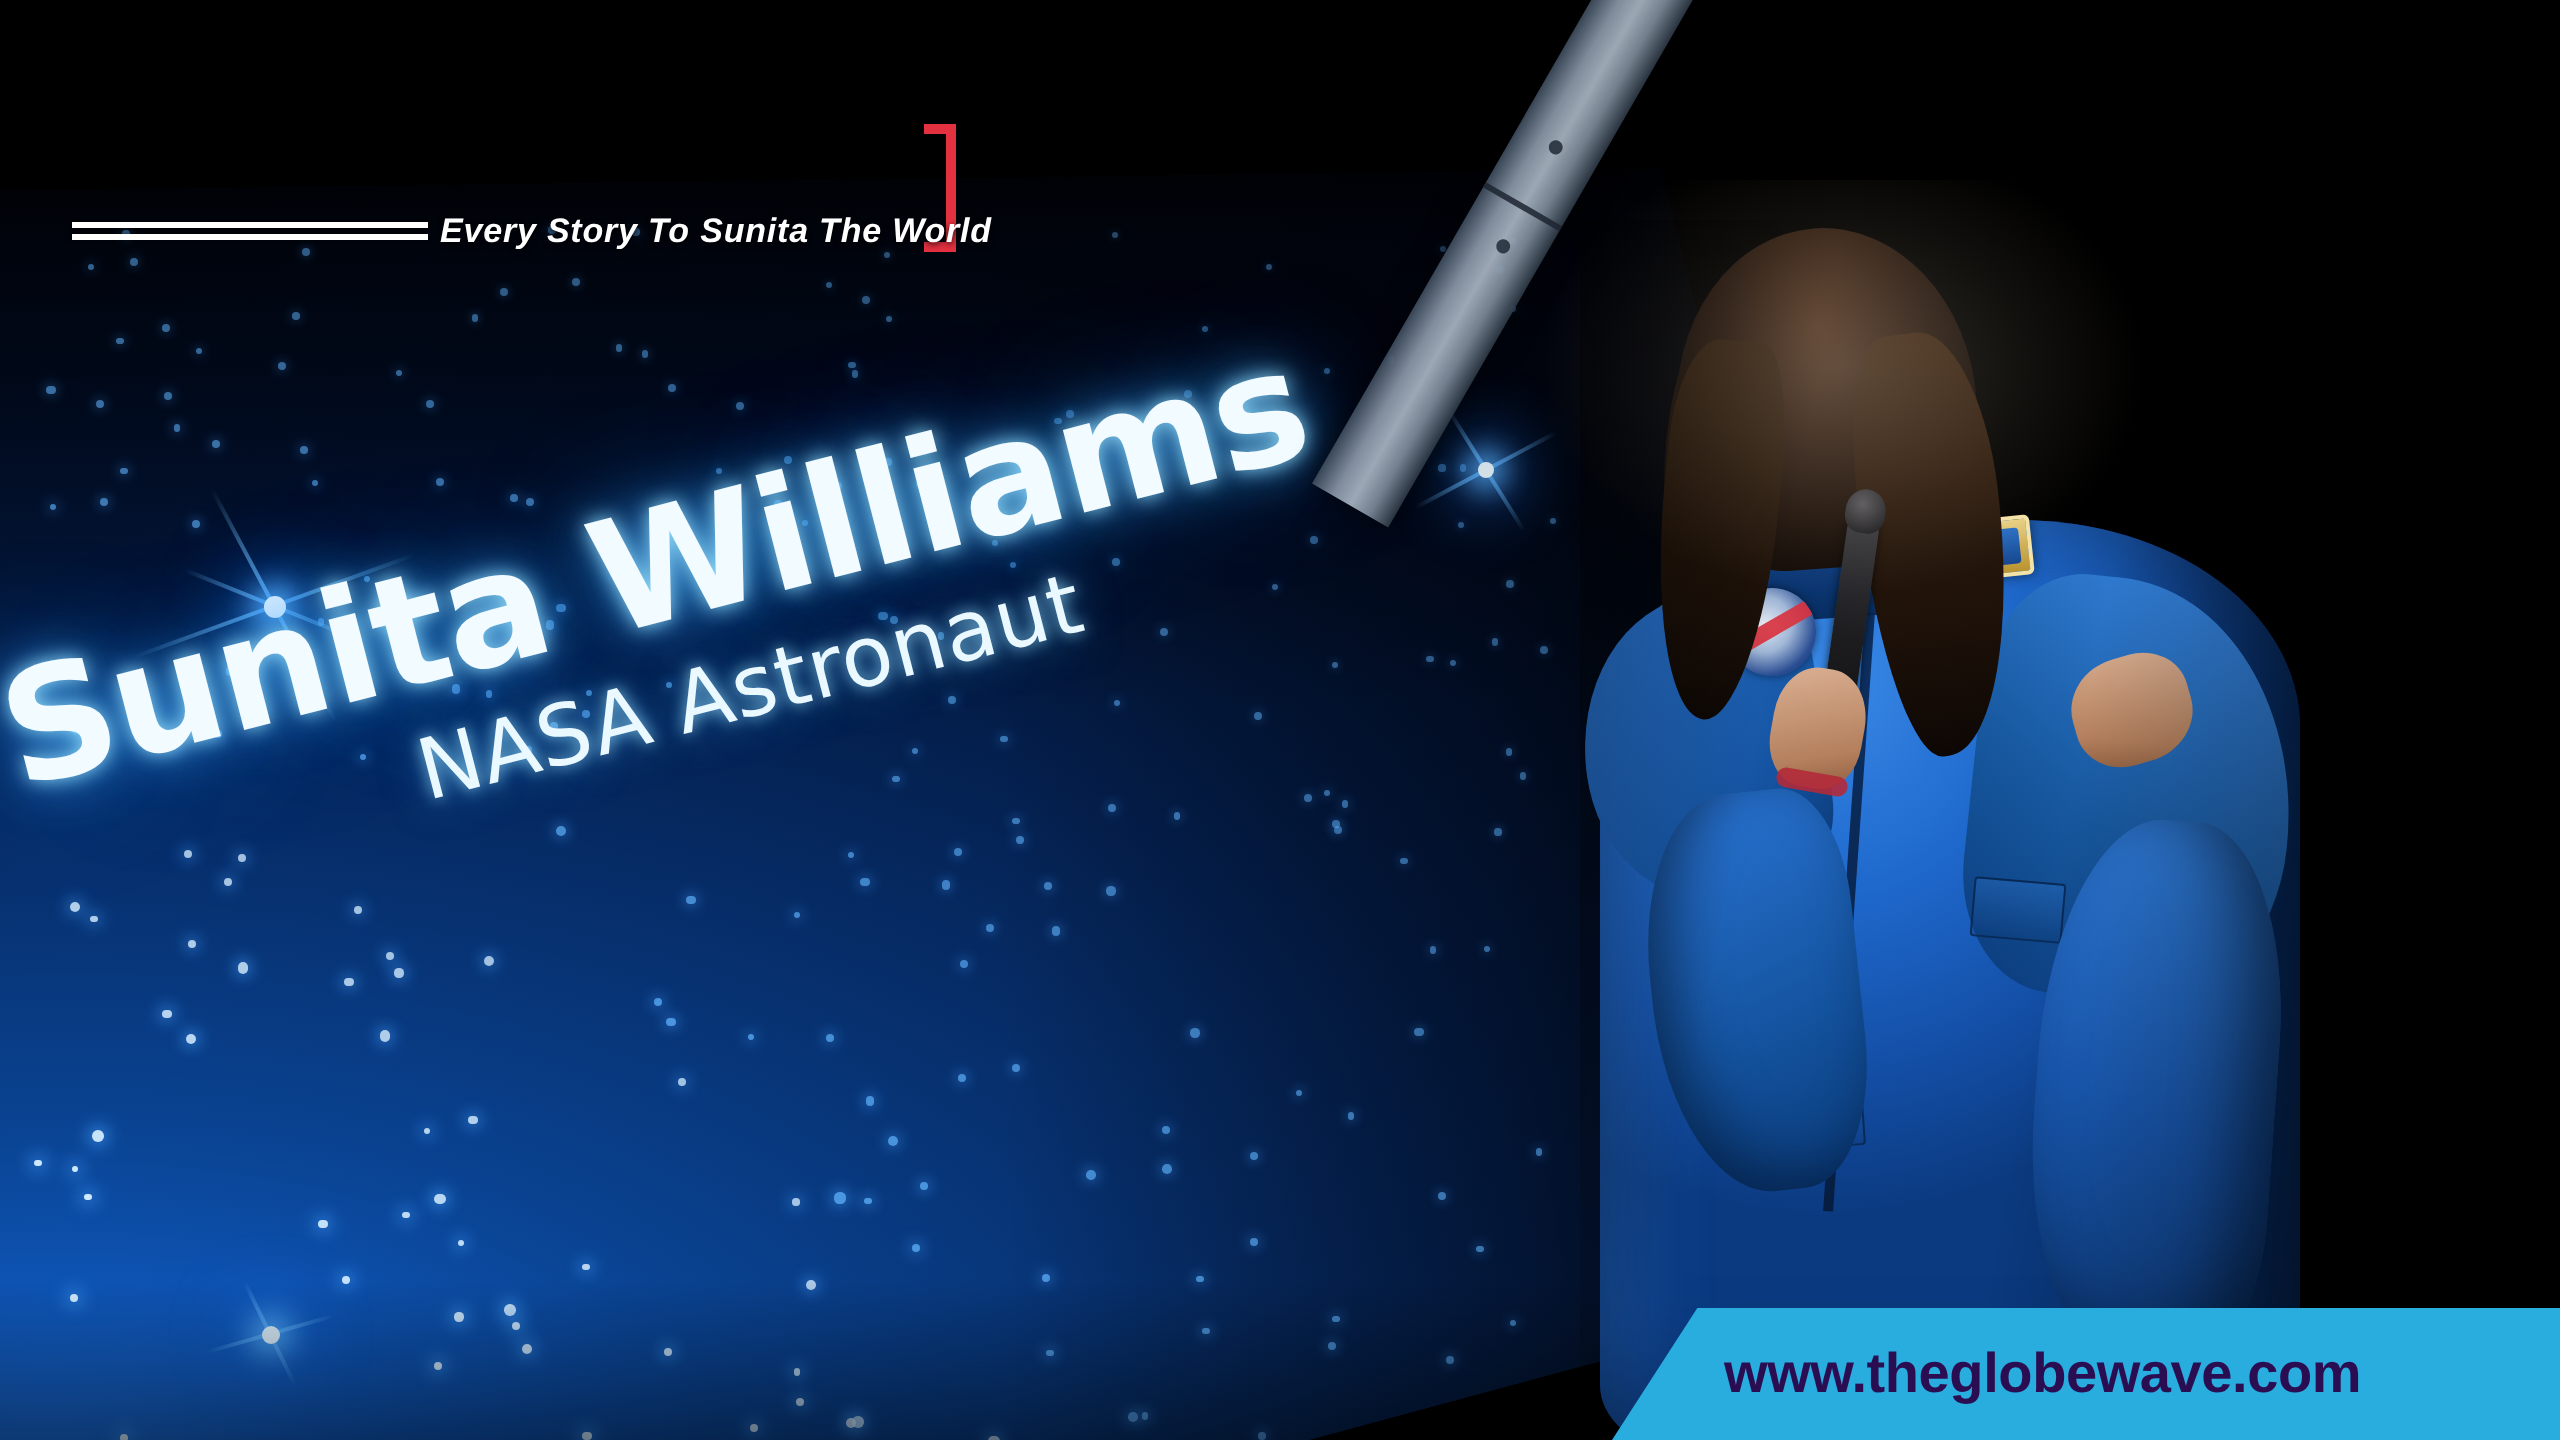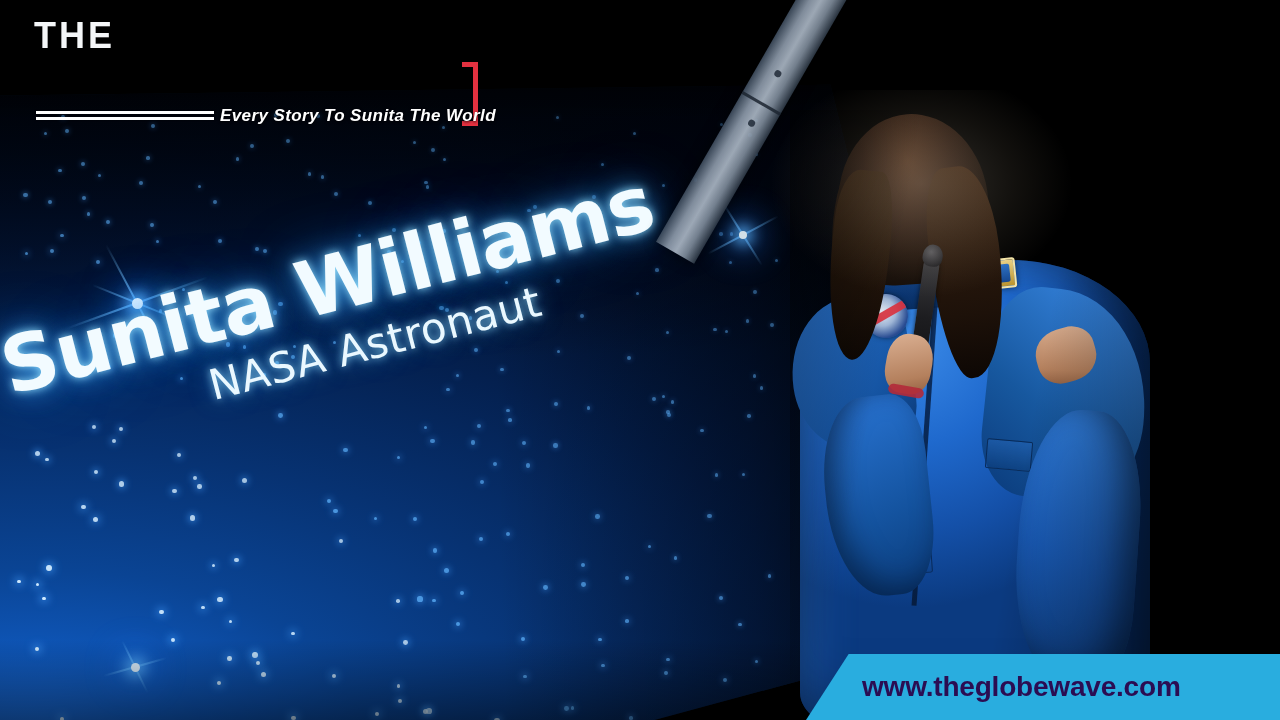--- a/index.html
+++ b/index.html
@@ -648,21 +648,20 @@
     <div class="sp-hand-l"></div>
     <div class="sp-wrist-band"></div>
     <div class="sp-hand-r"></div>
 
     <div class="sp-spot"></div>
     <div class="sp-shade"></div>
   </div>
 </div>
 
 <div class="logo">
-  <div class="logo-the">THE</div>
   <div class="logo-bracket"></div>
   <div class="logo-tagrow">
     <span class="tag-rules">
         <i></i>
         <i></i>
       </span>
     <span class="logo-tagline">Every Story To Sunita The World</span>
   </div>
 </div>
 

